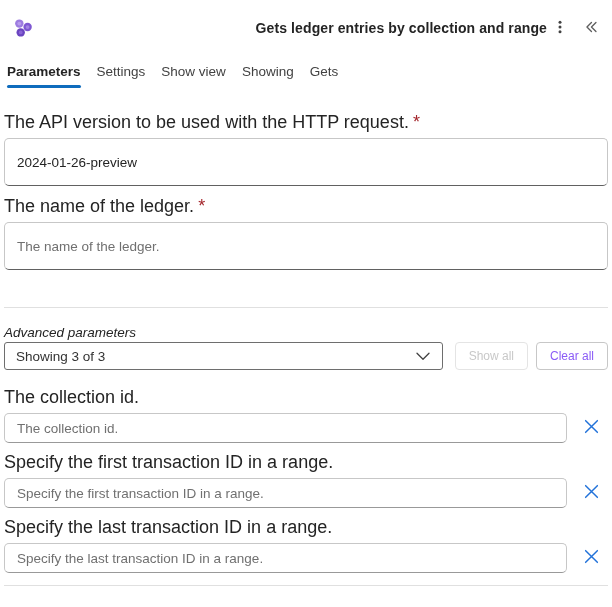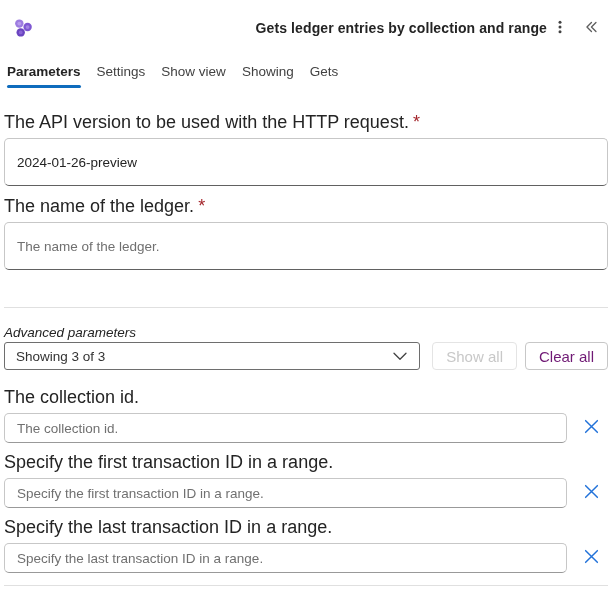--- a/index.html
+++ b/index.html
@@ -49,24 +49,24 @@
   .adv-heading { margin-top: 17px; font-size: 13.5px; font-style: italic; }
   .adv-bar { display: flex; align-items: center; margin-top: 1px; }
   .dropdown {
     width: 454px; height: 28px; border: 1px solid #6e6e6e; border-radius: 3px;
     display: flex; align-items: center; justify-content: space-between;
     padding: 0 12px 0 11px; cursor: pointer; background: #fff;
   }
   .dropdown .dd-value { font-size: 13.5px; color: #333333; }
   .btn {
     height: 28px; border-radius: 4px; background: #fff; font-family: inherit;
-    font-size: 15px; padding: 0 13px; cursor: pointer; white-space: nowrap;
+    font-size: 12px; padding: 0 13px; cursor: pointer; white-space: nowrap;
   }
   .btn.show-all { margin-left: 12px; color: #c8c8c8; border: 1px solid #e4e4e4; cursor: default; }
-  .btn.clear-all { margin-left: 8px; color: #701a75; border: 1px solid #c7c7c7; font-weight: 400; }
+  .btn.clear-all { margin-left: 8px; color: #8b5cf6; border: 1px solid #c7c7c7; font-weight: 400; }
 
   .adv-lbl-1 { margin-top: 19px; }
   .adv-lbl   { margin-top: 11px; }
   .adv-row { display: flex; align-items: center; margin-top: 8px; }
   .adv-row input.txt { flex: 1 1 auto; height: 30px; border-bottom-color: #999999; }
   .x-btn { flex: 0 0 auto; width: 22px; height: 22px; margin-left: 13px; margin-right: 6px;
            border: none; background: transparent; display: flex; align-items: center;
            justify-content: center; cursor: pointer; }
 </style>
 </head>

